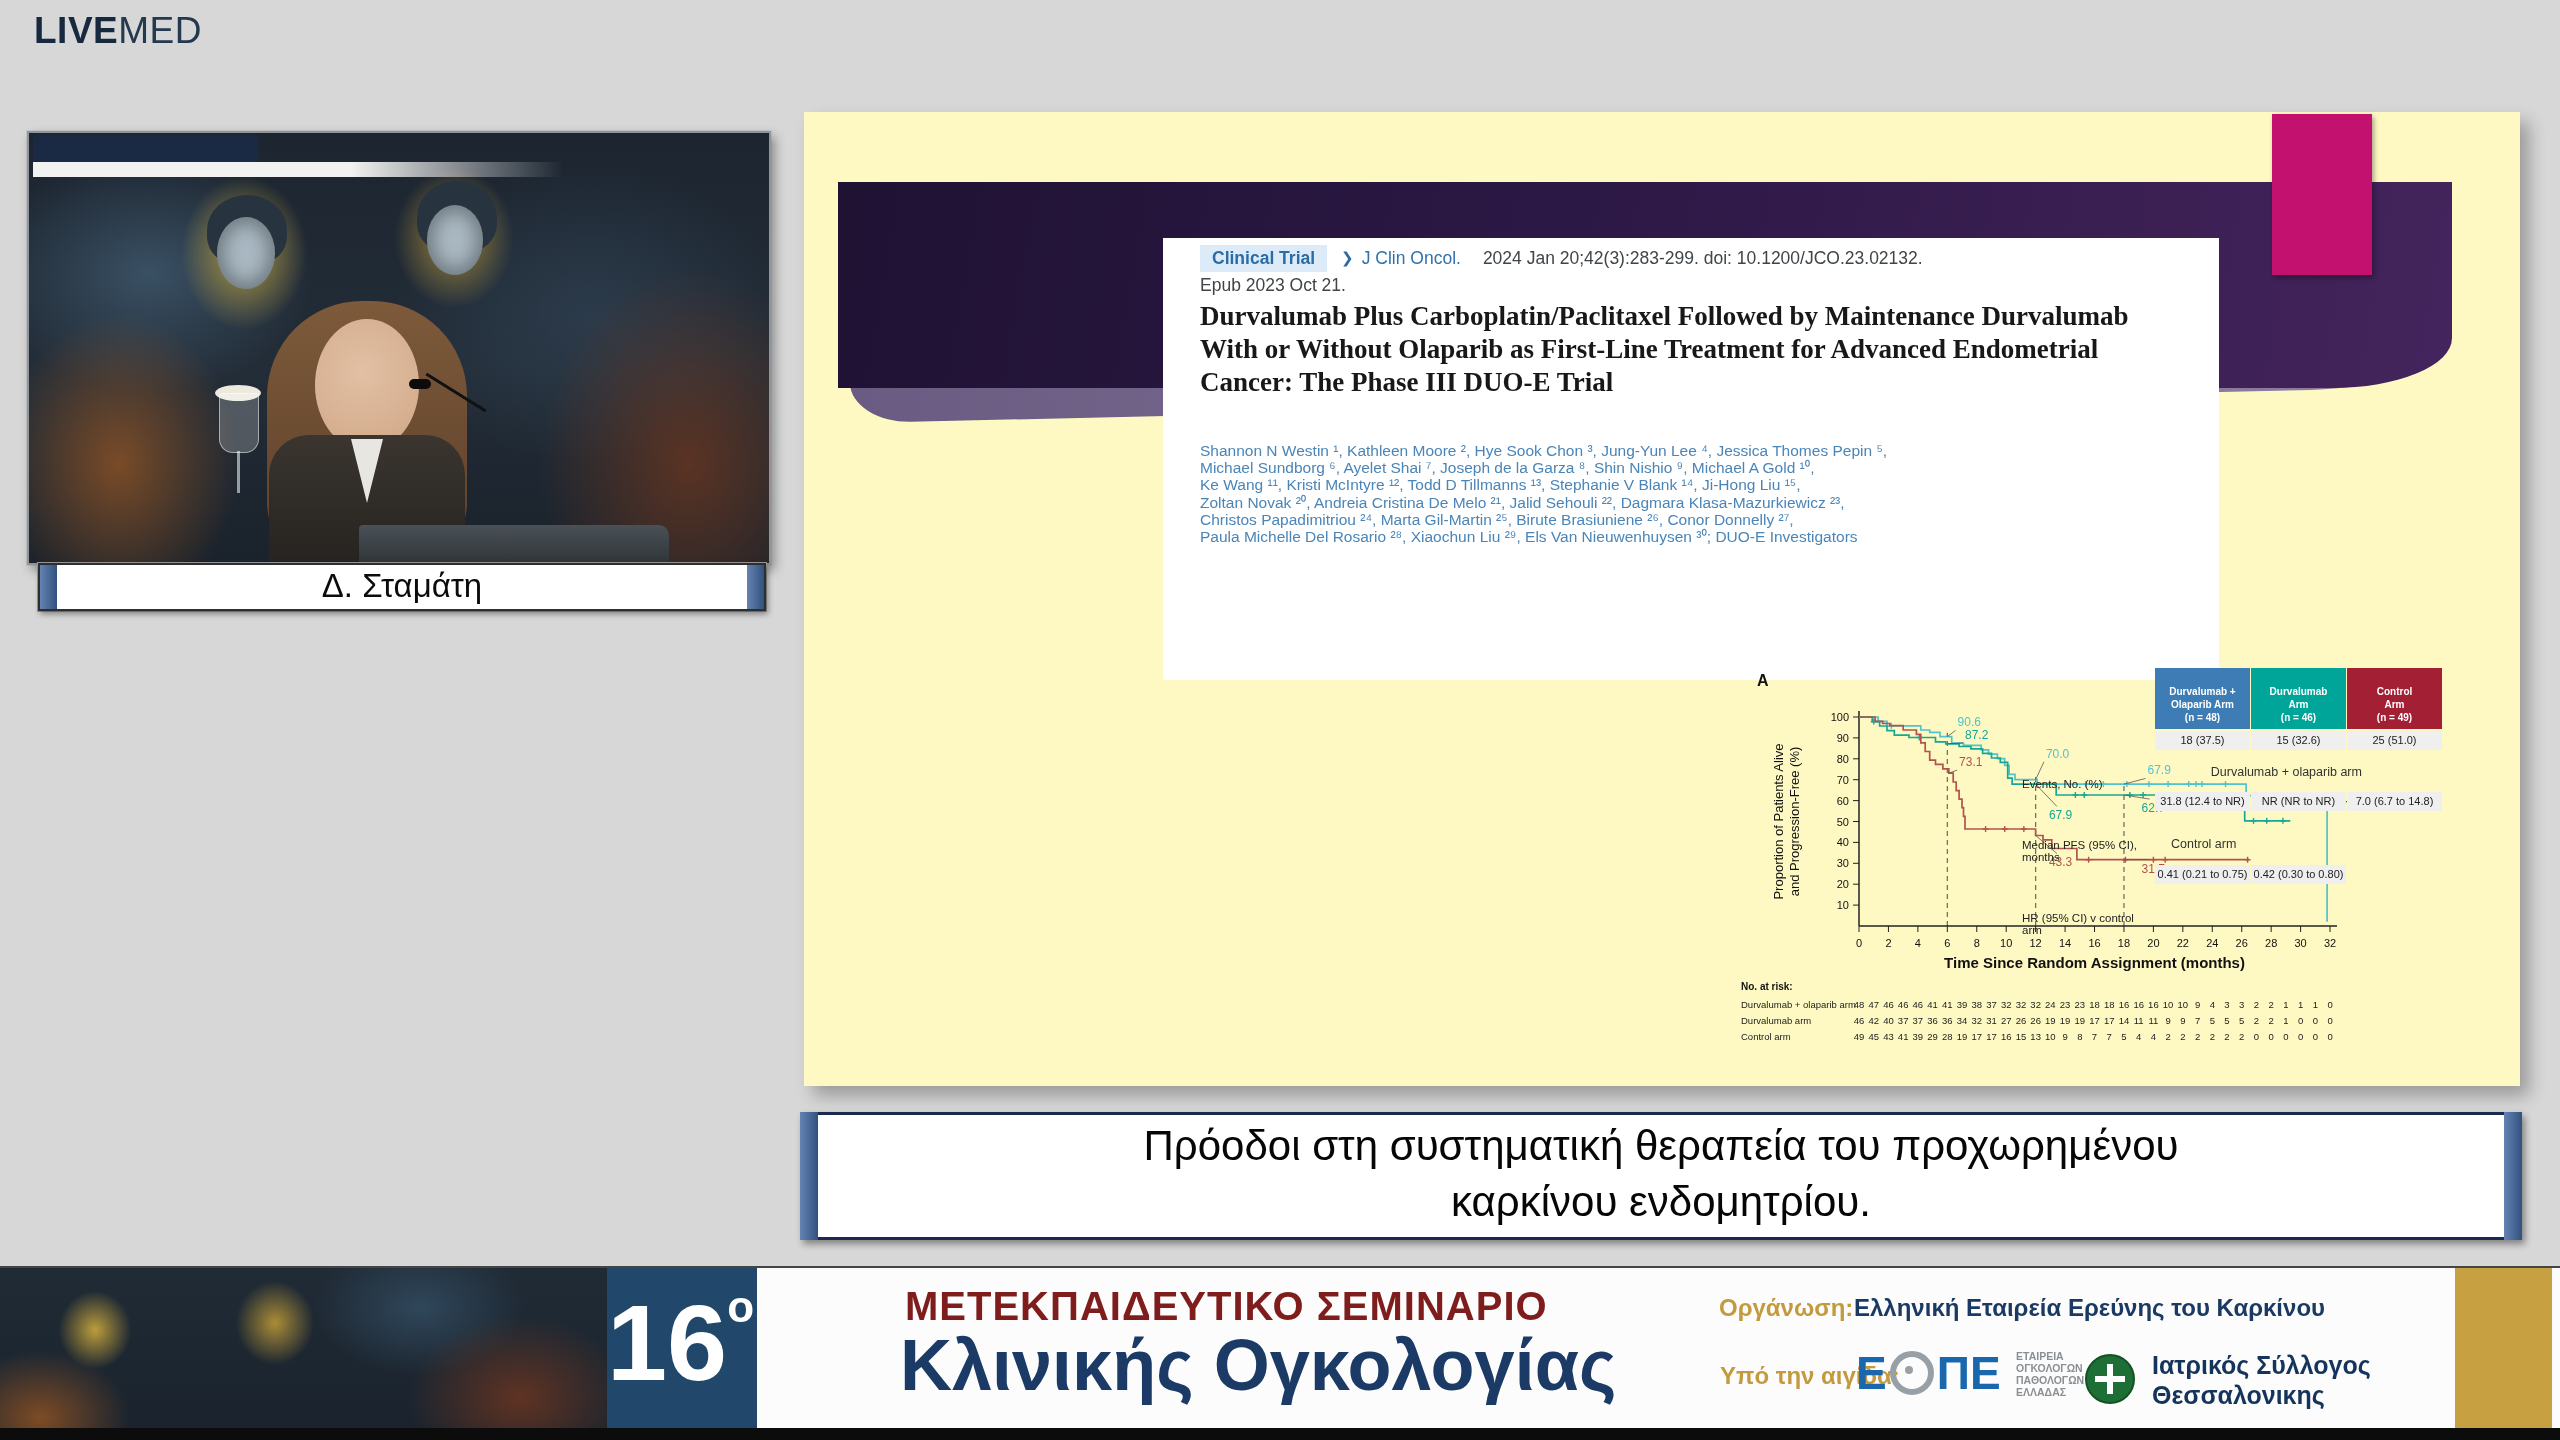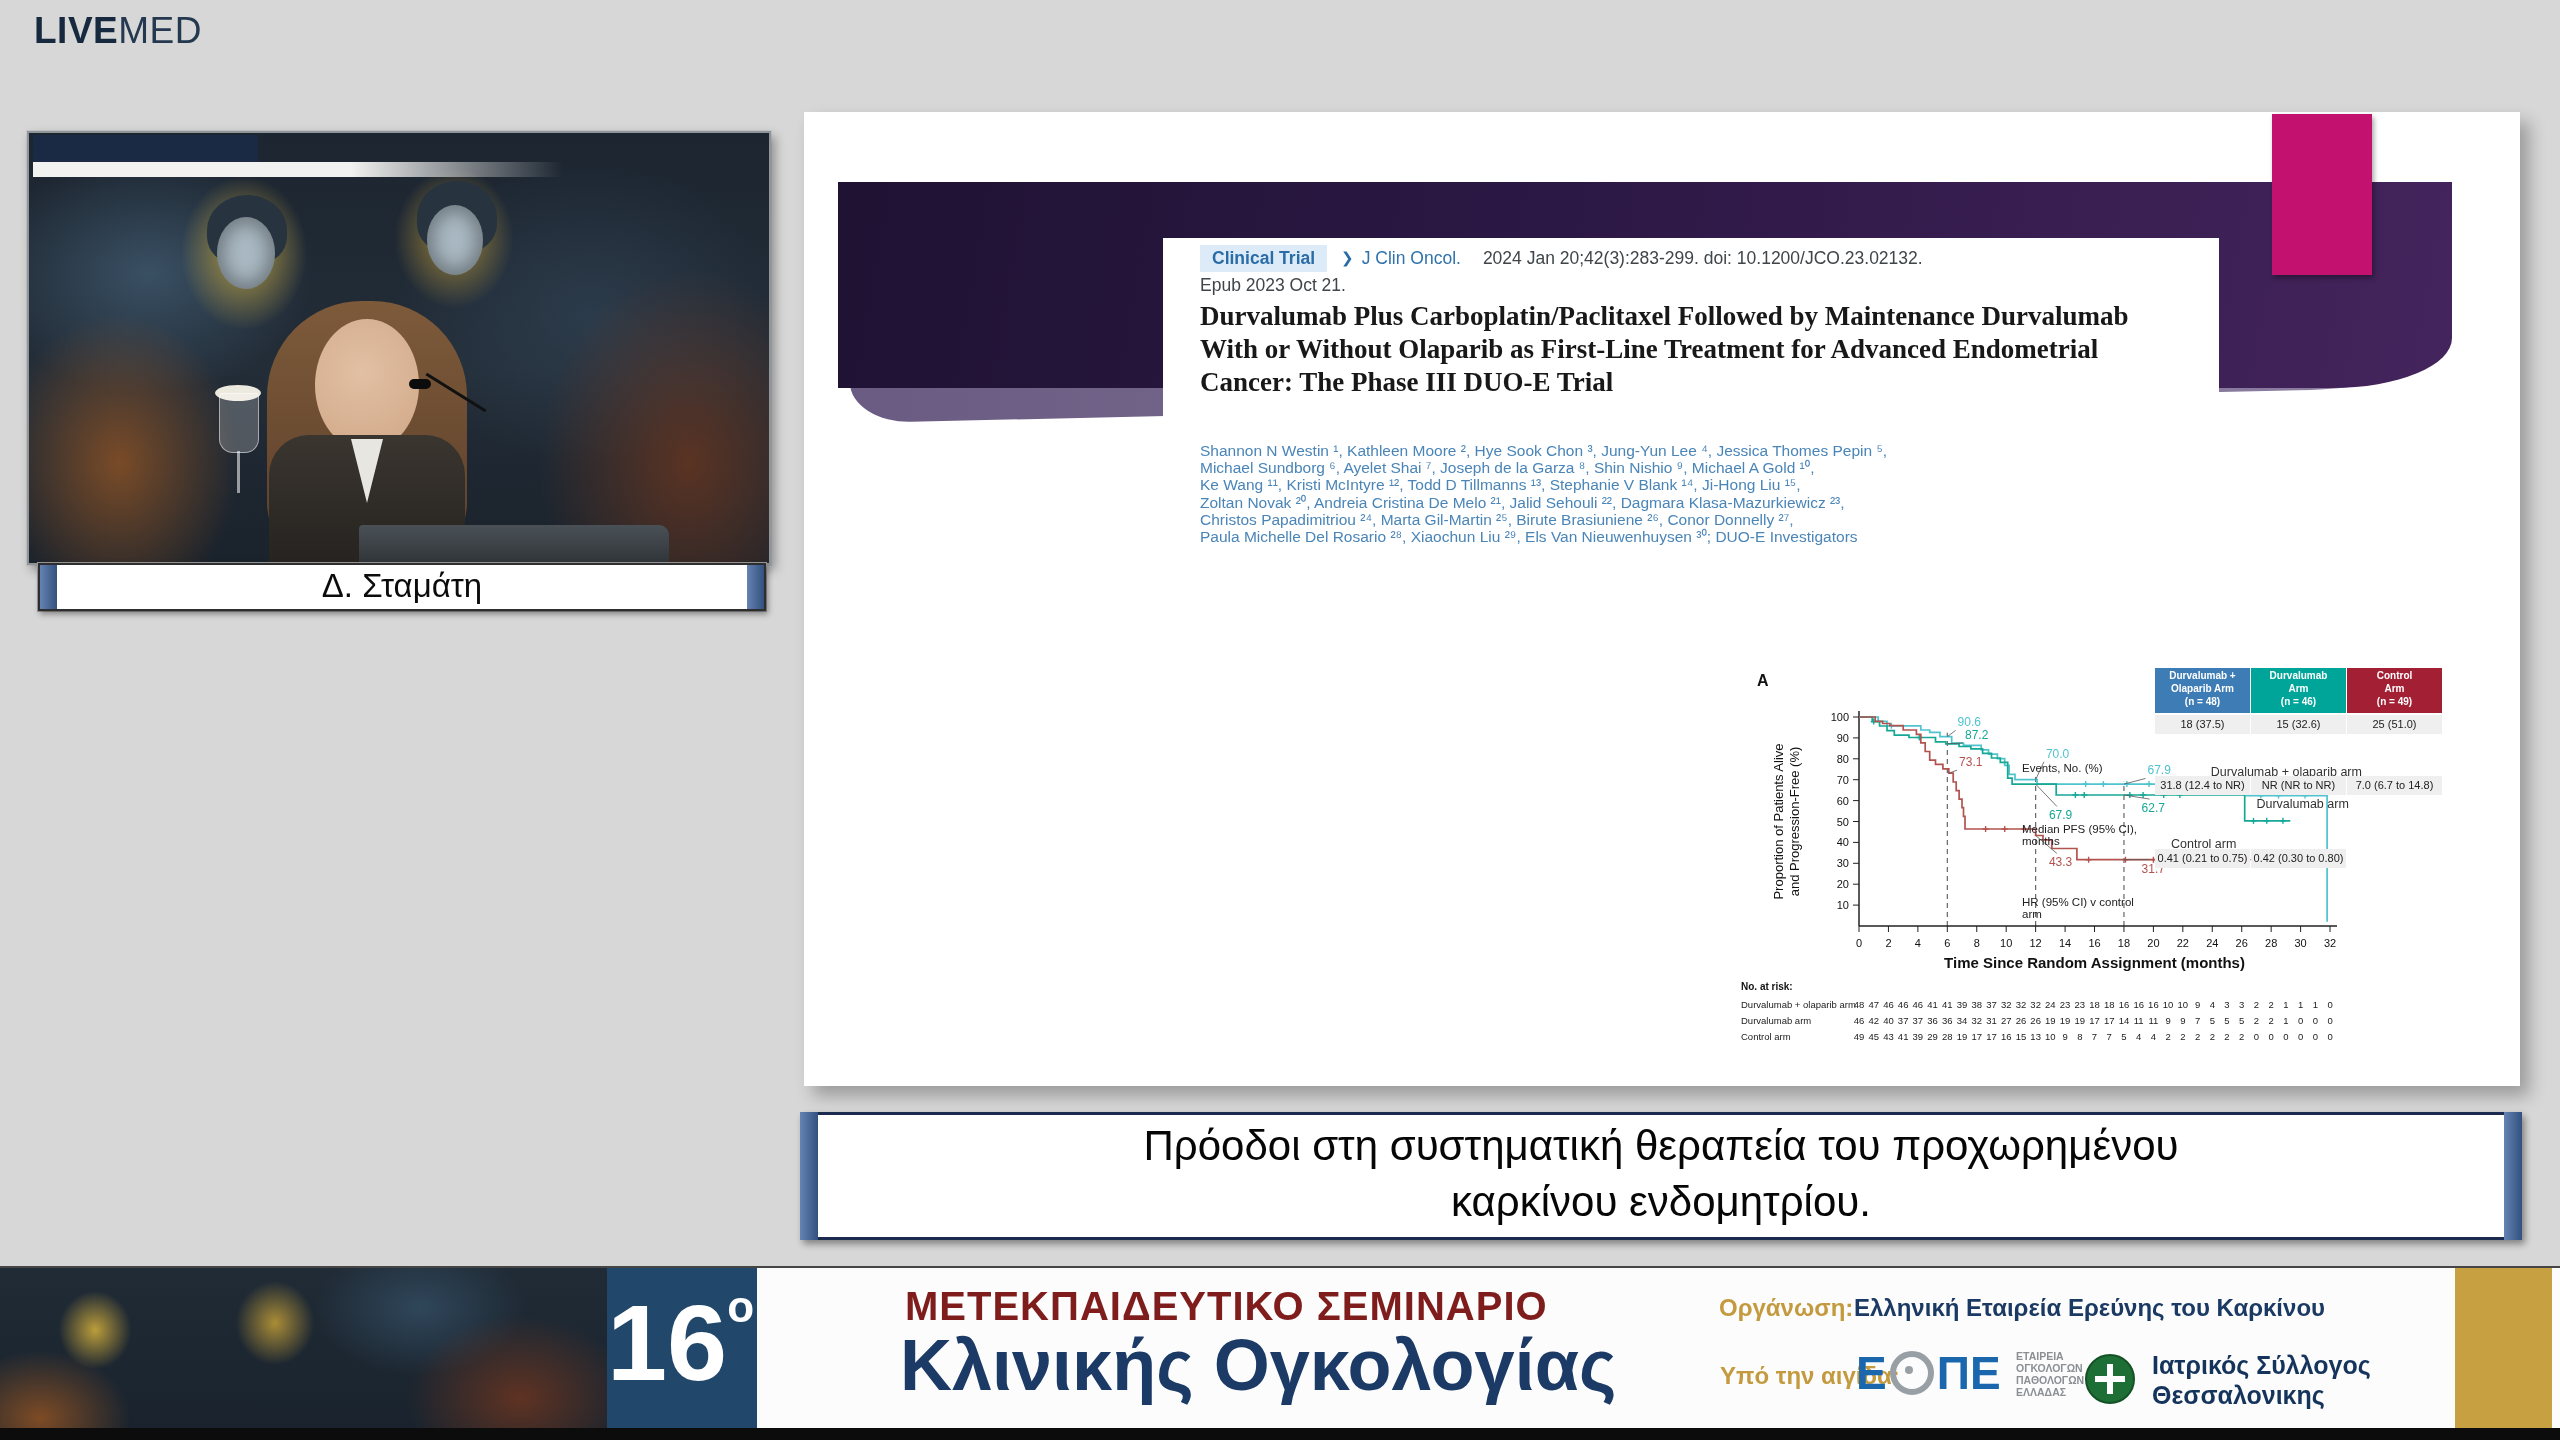--- a/index.html
+++ b/index.html
@@ -38,40 +38,40 @@
   #laptop{position:absolute;left:330px;top:392px;width:310px;height:40px;background:linear-gradient(180deg,#4a5156,#2e3337);border-radius:4px 10px 0 0;}
 
   
   .plate{background:#fff;border:2px solid #2e2e2e;box-shadow:2px 3px 6px rgba(0,0,0,.4),0 0 0 1px #9b9b9b;}
   .plate .cap{position:absolute;top:0;bottom:0;width:17px;background:linear-gradient(90deg,#6583b2,#31517f);}
   .plate .capL{left:0;} .plate .capR{right:0;}
   #nameplate{left:38px;top:563px;width:724px;height:44px;}
   #nameplate .txt{position:absolute;left:0;right:0;top:2px;text-align:center;font-size:33px;color:#0b0b0b;}
 
   
-  #slide{left:804px;top:112px;width:1716px;height:974px;background:#ffffff;box-shadow:9px 10px 16px rgba(0,0,0,.28);}
+  #slide{left:804px;top:112px;width:1716px;height:974px;background:#fef9c3;box-shadow:9px 10px 16px rgba(0,0,0,.28);}
   #swoosh{left:46px;top:235px;width:1600px;height:58px;background:linear-gradient(90deg,#6a5b82,#8d7fa2);border-radius:0 0 140px 60px / 0 0 55px 40px;transform:rotate(-1.3deg);}
   #band{left:34px;top:70px;width:1614px;height:206px;background:linear-gradient(100deg,#1f1233 0%,#2c1845 45%,#44245c 100%);border-radius:0 0 120px 0 / 0 0 50px 0;}
   #panel{left:359px;top:126px;width:1056px;height:442px;background:#fff;}
   #pink-tab{left:1468px;top:2px;width:100px;height:161px;background:#c2116f;box-shadow:2px 3px 5px rgba(0,0,0,.35);}
 
   
   #cite-row{left:396px;top:131px;height:30px;display:flex;align-items:center;font-size:17.5px;color:#3f4549;}
   #badge{background:#dcebf7;color:#2a6ca6;font-weight:bold;padding:3px 12px;margin-right:14px;}
   #chev{color:#2a6ca6;font-size:15px;margin-right:8px;}
   #cite-link{color:#2f72ac;margin-right:22px;}
   #cite-line2{left:396px;top:163px;font-size:17.5px;color:#3f4549;}
   #art-title{left:396px;top:188px;width:950px;font-family:"Liberation Serif",serif;font-weight:bold;font-size:27px;line-height:33px;color:#181818;}
   #authors{left:396px;top:330px;width:960px;font-size:15.5px;line-height:17.2px;color:#4a85b8;}
 
   
   #km{left:935px;top:556px;width:750px;height:400px;}
   #km-a{position:absolute;left:18px;top:4px;font-weight:bold;font-size:16px;color:#111;}
   #km-table{position:absolute;left:283px;top:0;display:grid;grid-template-columns:132px 95px 95px 95px;grid-auto-rows:auto;column-gap:1px;row-gap:2px;font-size:11px;}
-  #km-table .hc{height:44px;color:#fff;font-weight:bold;font-size:10px;line-height:13px;text-align:center;padding-top:1px;}
+  #km-table .hc{height:44px;color:#fff;font-weight:bold;font-size:10px;line-height:13px;text-align:center;padding-top:17px;}
   #km-table .lab{color:#222;font-size:11.5px;padding-top:3px;margin-top:44px;}
   #km-table .val{background:#efefef;text-align:center;color:#222;padding-top:3px;height:16px;}
   #km-table .val.empty{background:transparent;}
   #km-svg{position:absolute;left:0;top:0;}
 
   
   #caption{left:800px;top:1112px;width:1722px;height:128px;}
   #caption .inner{position:absolute;inset:0;background:#fff;border:3px solid #1b2b50;box-shadow:3px 4px 7px rgba(0,0,0,.4);}
   #caption .cap{position:absolute;top:0;bottom:0;width:18px;background:linear-gradient(90deg,#6583b2,#31517f);z-index:2;}
   #caption .txt{position:absolute;left:0;right:0;top:6px;text-align:center;font-size:42px;line-height:56px;color:#060606;}

